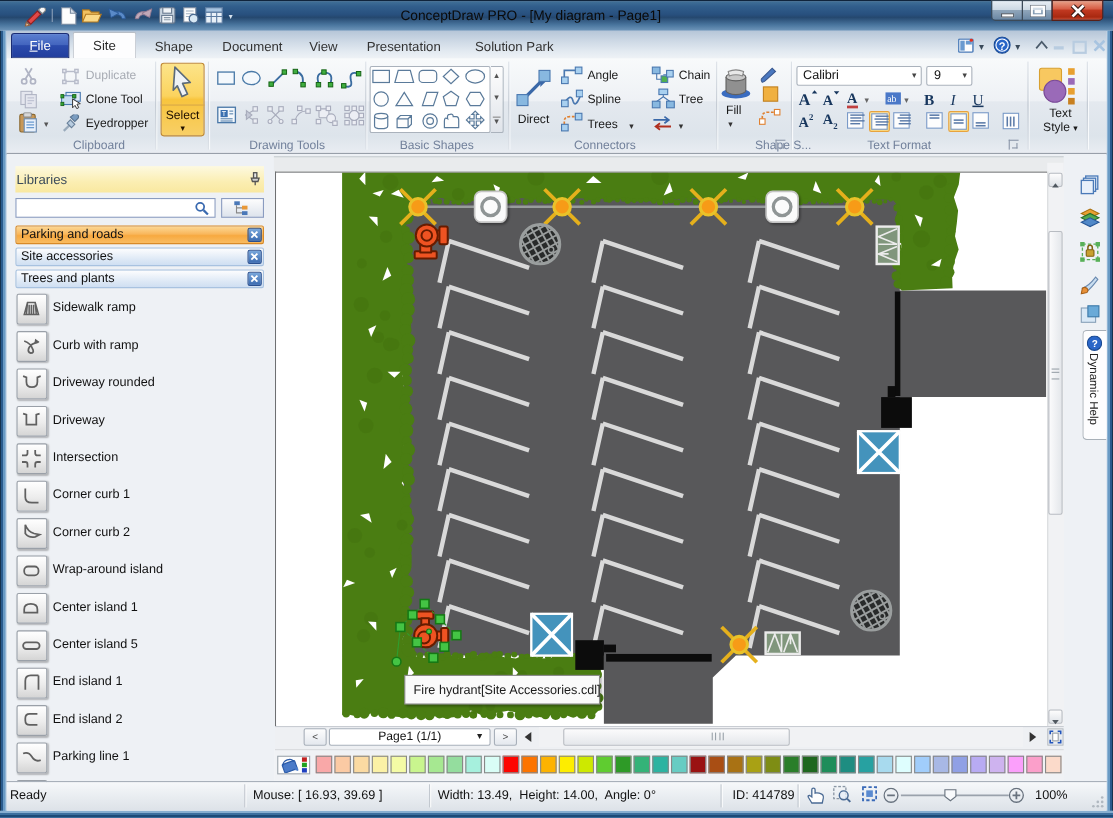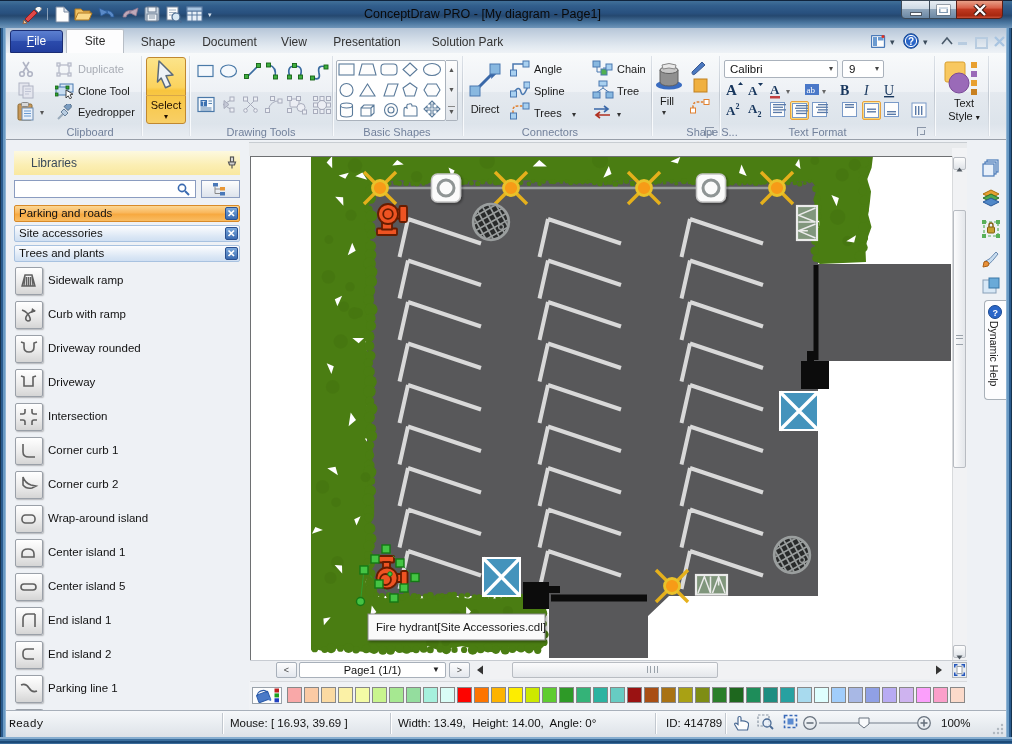--- a/index.html
+++ b/index.html
@@ -480,21 +480,21 @@
         </g>
 <g fill="#c88020">
           <rect x="29" y="29" width="6" height="6"></rect>
         </g>
       </svg>
 <div class="abs glabel" style="left:946px;top:97px;width:36px;text-align:center;">Text</div>
 <div class="abs glabel" style="left:942px;top:110px;width:44px;text-align:center;">Style <span style="font-size:8px;">▾</span></div>
     </div>
   <div class="abs" id="panel"></div>
 <div class="abs" id="panelcontent">
-<div class="abs" style="left:14px;top:151px;width:226px;height:24px;background:linear-gradient(#fdf9e0,#fbeeb2 60%,#f9e8a0);font-size:12px;color:#3a4a5a;line-height:24px;padding-left:17px;box-sizing:border-box;">Libraries</div>
+<div class="abs" style="left:14px;top:151px;width:226px;height:24px;background:linear-gradient(#fdf9e0,#fbeeb2 60%,#f9e8a0);font-size:12px;color:#3a4a5a;line-height:24px;padding-left:1px;box-sizing:border-box;">Libraries</div>
 <svg class="abs" style="left:226px;top:156px;" width="12" height="13" viewBox="0 0 12 13">
         <g stroke="#555" stroke-width="1.2" fill="#e8e8e8">
           <rect x="4.5" y="1" width="3" height="5"></rect>
           <path d="M2.5,6 h7 l-1,3 h-5 z" fill="#d0d0d0"></path>
           <line x1="6" y1="9" x2="6" y2="12.5"></line>
         </g>
       </svg>
 <div class="abs" style="left:14px;top:180px;width:182px;height:18px;background:#fff;border:1px solid #8a9cc0;box-sizing:border-box;"></div>
 <svg class="abs" style="left:177px;top:183px;" width="13" height="13" viewBox="0 0 13 13">
         <circle cx="5" cy="5" r="3.6" fill="none" stroke="#3a6ab0" stroke-width="1.6"></circle>
@@ -1134,21 +1134,21 @@
         <div style="position:absolute;left:814px;top:687px;width:15px;height:16px;background:#defefe;border:1px solid #888;box-sizing:border-box;"></div>
         <div style="position:absolute;left:831px;top:687px;width:15px;height:16px;background:#a1cdfb;border:1px solid #888;box-sizing:border-box;"></div>
         <div style="position:absolute;left:848px;top:687px;width:15px;height:16px;background:#a8b8e5;border:1px solid #888;box-sizing:border-box;"></div>
         <div style="position:absolute;left:865px;top:687px;width:15px;height:16px;background:#90a0e5;border:1px solid #888;box-sizing:border-box;"></div>
         <div style="position:absolute;left:882px;top:687px;width:15px;height:16px;background:#b8abf3;border:1px solid #888;box-sizing:border-box;"></div>
         <div style="position:absolute;left:899px;top:687px;width:15px;height:16px;background:#ceb3ef;border:1px solid #888;box-sizing:border-box;"></div>
         <div style="position:absolute;left:916px;top:687px;width:15px;height:16px;background:#fb9ffb;border:1px solid #888;box-sizing:border-box;"></div>
         <div style="position:absolute;left:933px;top:687px;width:15px;height:16px;background:#fb9fca;border:1px solid #888;box-sizing:border-box;"></div>
         <div style="position:absolute;left:950px;top:687px;width:15px;height:16px;background:#fbdaca;border:1px solid #888;box-sizing:border-box;"></div>
       </div>
-<div class="abs" style="left:9px;top:717px;font-size:11.5px;color:#111;font-family:Liberation Mono, monospace;">Ready</div>
+<div class="abs" style="left:9px;top:717px;font-size:11.5px;color:#111;">Ready</div>
 <div class="abs ssep" style="left:222px;top:713px;"></div>
 <div class="abs ssep" style="left:390px;top:713px;"></div>
 <div class="abs ssep" style="left:655px;top:713px;"></div>
 <div class="abs ssep" style="left:725px;top:713px;"></div>
 <div class="abs" style="left:230px;top:717px;font-size:11.5px;color:#111;">Mouse: [ 16.93, 39.69 ]</div>
 <div class="abs" style="left:398px;top:717px;font-size:11.5px;color:#111;">Width: 13.49,&nbsp; Height: 14.00,&nbsp; Angle: 0°</div>
 <div class="abs" style="left:666px;top:717px;font-size:11.5px;color:#111;">ID: 414789</div>
 <svg class="abs" style="left:733px;top:714px;" width="16" height="17" viewBox="0 0 16 17">
 <path d="M5,16 l-3,-5 q-1,-2 1,-2 l2,1.5 V4 q0,-1.5 1.5,-1.5 q1.5,0 1.5,1.5 v3 q3,-0.5 6,1 q2,1 1.5,3.5 l-1,4.5 z" fill="#fdfdfd" stroke="#4a6a94" stroke-width="1.2"></path>
       </svg>

